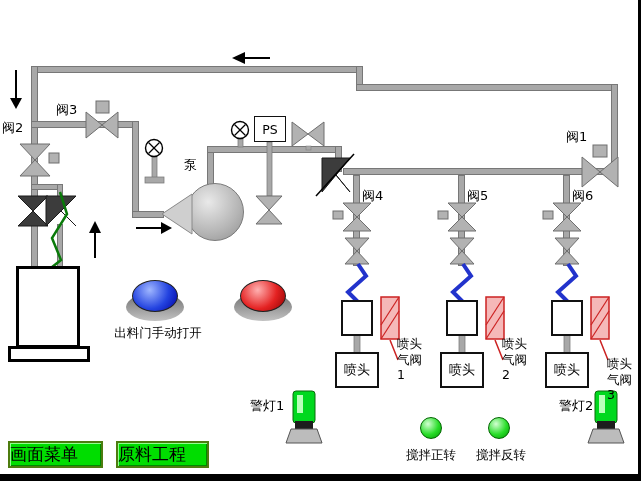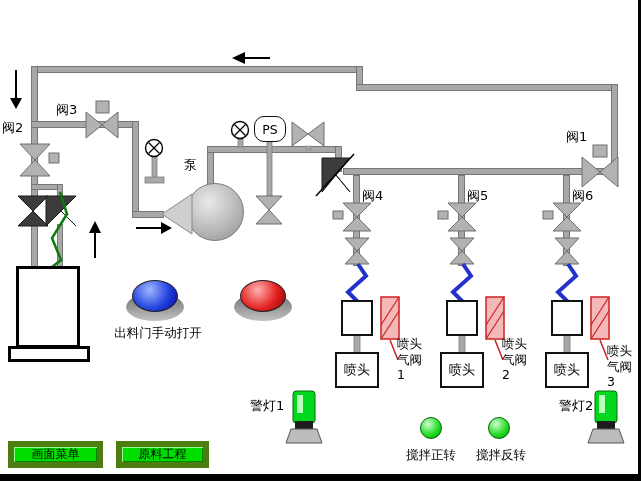--- a/index.html
+++ b/index.html
@@ -15,23 +15,23 @@
   .pump { position:absolute; left:186px; top:183px; width:58px; height:58px; border-radius:50%;
           background:radial-gradient(circle at 38% 32%, #e9e9e9, #b5b5b5 60%, #8f8f8f);
           border:1px solid #7a7a7a; z-index:2; }
   .dome-base { position:absolute; border-radius:50%; background:linear-gradient(#6e6e6e,#c2c2c2); z-index:3; }
   .dome { position:absolute; border-radius:50%; z-index:4; border:1px solid #222; }
   .dome.blue { background:radial-gradient(circle at 38% 30%, #9fb6ff, #2343e0 55%, #0000a0); }
   .dome.red  { background:radial-gradient(circle at 38% 30%, #ffb0b0, #e42222 55%, #8d0000); }
   .glight { position:absolute; width:22px; height:22px; border-radius:50%; z-index:3;
             background:radial-gradient(circle at 35% 30%, #d2ffd2, #29dd29 55%, #009900);
             border:1px solid #006600; }
-  .menubtn { position:absolute; z-index:4; background:#00dd00; border:6px solid #4d7c0f;
+  .menubtn { position:absolute; z-index:4; background:#00dd00; border:2px solid #4d7c0f;
              box-shadow: inset 1px 1px 0 #90ff90, inset -1px -1px 0 #008800;
-             display:flex; align-items:center; justify-content:center; font-size:12px; color:#000; cursor:default; }
+             display:flex; align-items:center; justify-content:flex-start; font-size:17px; color:#000; cursor:default; }
   .edge { position:absolute; background:#000; z-index:6; }
   .small-lbl { font-size:12.5px; }
 </style>
 </head>
 <body>
 
 <div id="screen">
 
 
   <div class="pipe" style="left:31px;top:66px;width:332px;height:7px;"></div>
@@ -182,21 +182,21 @@
       <rect x="595" y="391" width="22" height="32" rx="3" fill="#00d81e" stroke="#0a6a0a" stroke-width="1"></rect>
       <rect x="599" y="395" width="6" height="18" fill="#b9ffb9"></rect>
       <rect x="597" y="421" width="18" height="9" fill="#1d1d1d"></rect>
       <polygon points="588,443 624,443 619,429 593,429" fill="#bcbcbc" stroke="#555" stroke-width="1"></polygon>
     </g>
   </svg>
 
   <div class="tank" style="left:16px;top:266px;width:64px;height:82px;"></div>
   <div class="tank" style="left:8px;top:346px;width:82px;height:16px;"></div>
 
-  <div class="box" style="left:254px;top:116px;width:32px;height:26px;border-width:1.5px;border-radius:10px;">
+  <div class="box" style="left:254px;top:116px;width:32px;height:26px;border-width:1.5px;">
     <span class="small-lbl">PS</span>
   </div>
 
   <div class="box" style="left:341px;top:300px;width:32px;height:36px;"></div>
   <div class="box" style="left:446px;top:300px;width:32px;height:36px;"></div>
   <div class="box" style="left:551px;top:300px;width:32px;height:36px;"></div>
 
   <div class="box" style="left:335px;top:352px;width:44px;height:36px;">
     <span>喷头</span>
   </div>
@@ -211,21 +211,21 @@
   <div class="lbl" style="left:56px;top:102px;">阀3</div>
   <div class="lbl" style="left:566px;top:129px;">阀1</div>
   <div class="lbl" style="left:362px;top:188px;">阀4</div>
   <div class="lbl" style="left:467px;top:188px;">阀5</div>
   <div class="lbl" style="left:572px;top:188px;">阀6</div>
 
   <div class="lbl" style="left:184px;top:157px;">泵</div>
 
   <div class="wlbl" style="left:397px;top:336px;">喷头气阀1</div>
   <div class="wlbl" style="left:502px;top:336px;">喷头气阀2</div>
-  <div class="wlbl" style="left:607px;top:343px;">喷头气阀3</div>
+  <div class="wlbl" style="left:607px;top:356px;">喷头气阀3</div>
 
   <div class="dome-base" style="left:126px;top:293px;width:58px;height:28px;"></div>
   <div class="dome blue" style="left:132px;top:280px;width:46px;height:32px;"></div>
   <div class="dome-base" style="left:234px;top:293px;width:58px;height:28px;"></div>
   <div class="dome red" style="left:240px;top:280px;width:46px;height:32px;"></div>
   <div class="lbl small-lbl" style="left:108px;top:325px;width:100px;text-align:center;">出料门手动打开</div>
 
   <div class="lbl" style="left:250px;top:398px;">警灯1</div>
   <div class="lbl" style="left:552px;top:398px;margin-left:7px;">警灯2</div>
 

